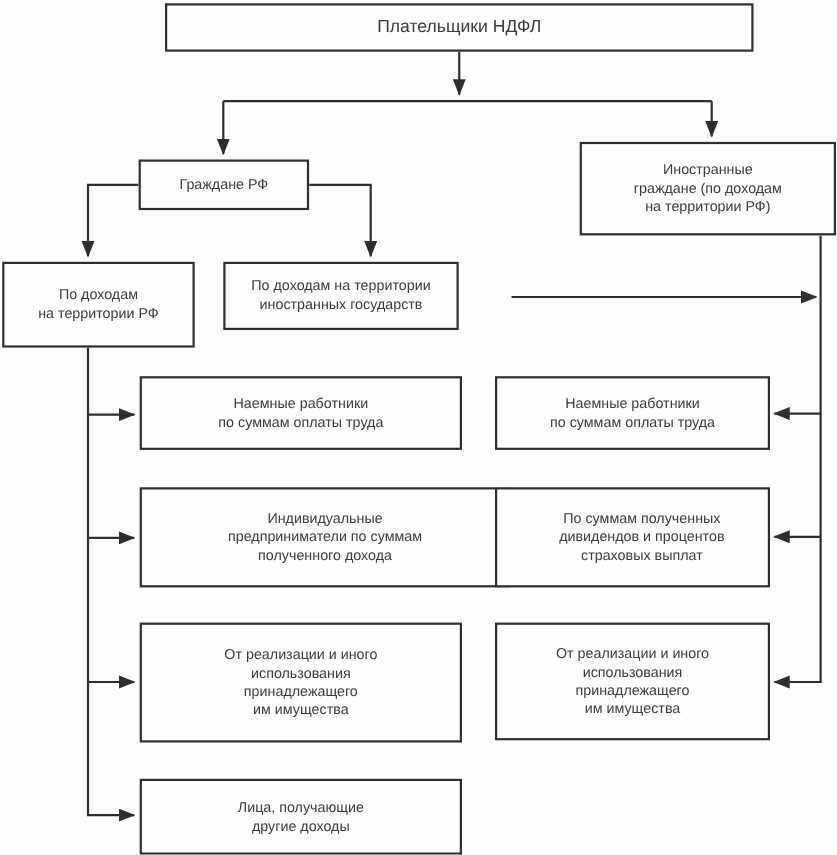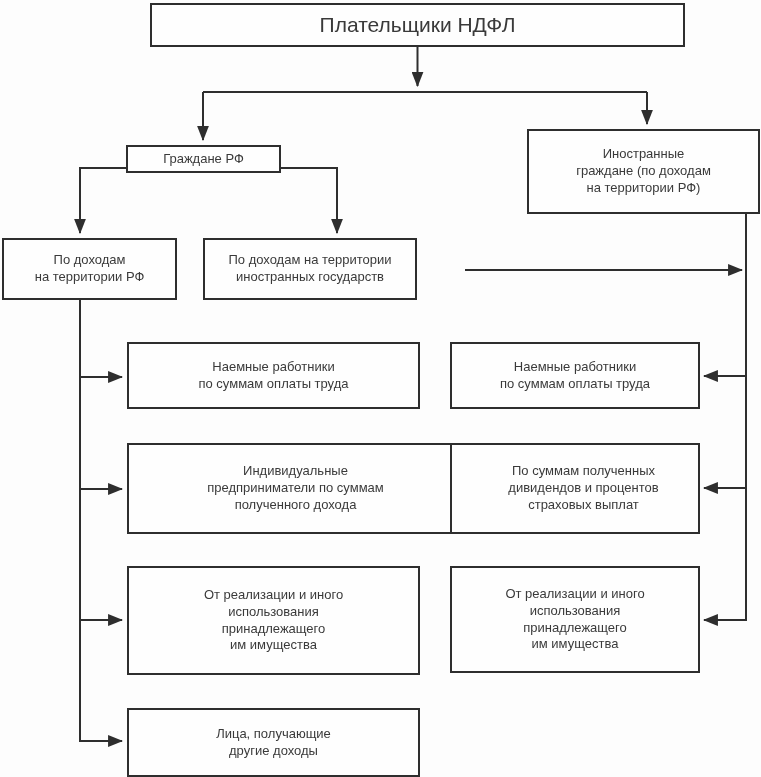--- a/index.html
+++ b/index.html
@@ -41,21 +41,21 @@
     color:var(--text);
     display:flex;
     align-items:center;
     justify-content:center;
     text-align:center;
     white-space:pre-line;
     font-size:13px;
     line-height:1.3;
     padding:2px 6px;
   }
-  .node.title{font-size:21px;}
+  .node.title{font-size:16px;}
 </style>
 </head>
 <body>
 
 <div class="canvas">
 
   <svg class="connector-layer" viewBox="0 0 761 777" xmlns="http://www.w3.org/2000/svg">
     <defs>
       <marker id="arrow" markerUnits="userSpaceOnUse" markerWidth="15" markerHeight="12" viewBox="0 0 14 11" refX="13" refY="5.5" orient="auto">
         <path class="arrowhead" d="M0,0 L14,5.5 L0,11 Z"></path>
@@ -76,27 +76,27 @@
     <path class="wire" d="M80,620 H122" marker-end="url(#arrow)"></path>
 
     <path class="wire" d="M465,270 H742" marker-end="url(#arrow)"></path>
     <path class="wire" d="M746,214 V620 H704" marker-end="url(#arrow)"></path>
     <path class="wire" d="M746,376 H704" marker-end="url(#arrow)"></path>
     <path class="wire" d="M746,488 H704" marker-end="url(#arrow)"></path>
   </svg>
 
   <div class="node title" style="left:150px; top:3px; width:535px; height:44px;">Плательщики НДФЛ</div>
 
-  <div class="node" style="left:126px; top:145px; width:155px; height:28px;">Граждане РФ</div>
+  <div class="node" style="left:126px; top:145px; width:155px; height:46px;">Граждане РФ</div>
 
   <div class="node" style="left:527px; top:129px; width:233px; height:85px;">Иностранные
 граждане (по доходам
 на территории РФ)</div>
 
-  <div class="node" style="left:2px; top:238px; width:175px; height:62px;">По доходам
+  <div class="node" style="left:2px; top:238px; width:175px; height:78px;">По доходам
 на территории РФ</div>
 
   <div class="node" style="left:203px; top:238px; width:214px; height:62px;">По доходам на территории
 иностранных государств</div>
 
   <div class="node" style="left:127px; top:342px; width:293px; height:67px;">Наемные работники
 по суммам оплаты труда</div>
 
   <div class="node" style="left:127px; top:443px; width:337px; height:91px;">Индивидуальные
 предприниматели по суммам

